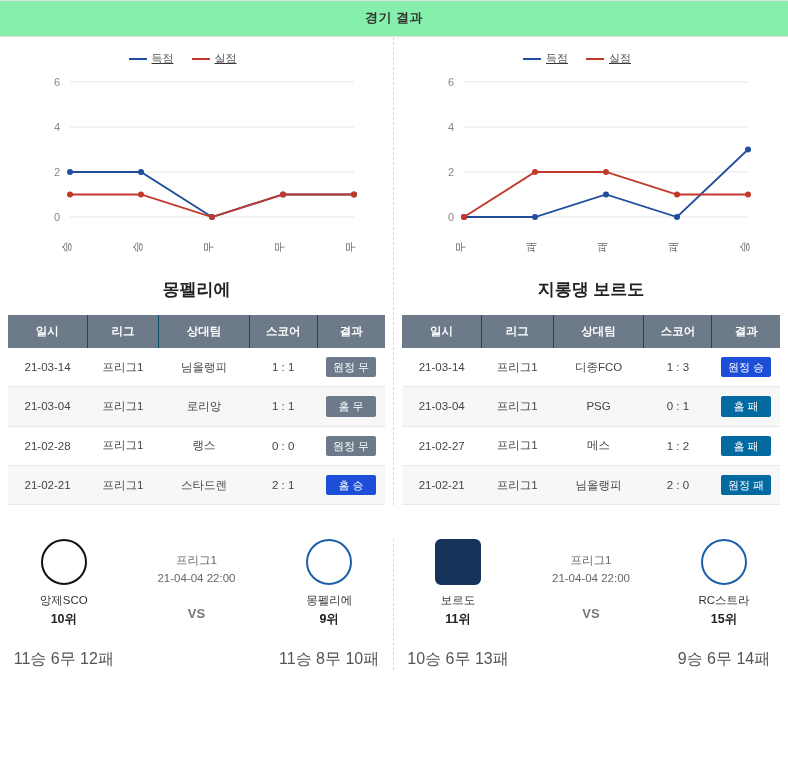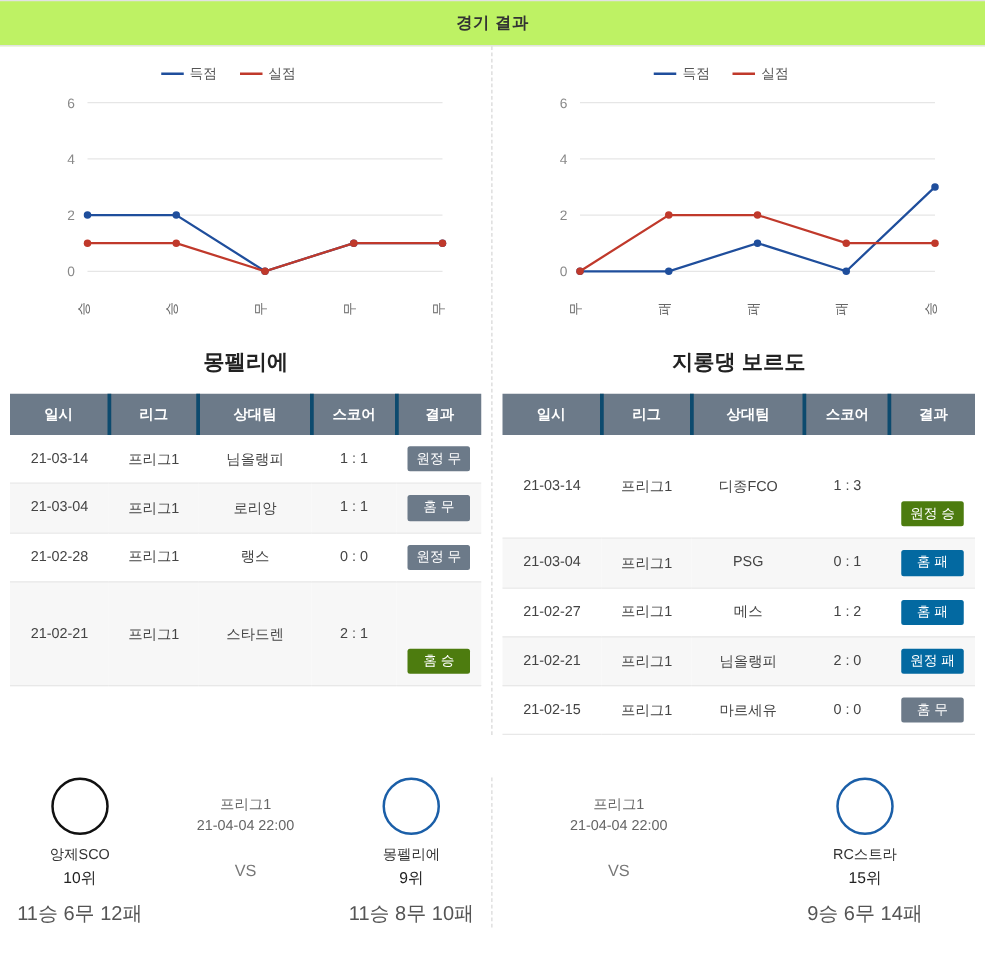--- a/index.html
+++ b/index.html
@@ -6,21 +6,21 @@
   html, body {
     margin: 0; padding: 0;
     width: 788px; height: 769px;
     background: #ffffff;
     font-family: "Liberation Sans", sans-serif;
     color: #333;
   }
   .page { width: 788px; position: relative; }
 
   .section-header {
-    background: #bef264;
+    background: #86efac;
     border-top: 1px solid #e2e2e2;
     border-bottom: 1px solid #e2e2e2;
     text-align: center;
     font-size: 13px;
     font-weight: bold;
     color: #333;
     padding: 8px 0 9px 0;
     letter-spacing: 0.5px;
   }
 
@@ -30,20 +30,21 @@
   }
   .col {
     width: 394px;
     position: relative;
   }
   .col.left { border-right: 1px dashed #d8d8d8; }
 
   
   .chart-wrap {
     padding: 14px 10px 6px 10px;
+    text-decoration: underline;
   }
   .legend {
     display: flex;
     justify-content: center;
     gap: 18px;
     margin-bottom: 6px;
     padding-right: 28px;
   }
   .legend-item {
     display: flex;
@@ -75,58 +76,58 @@
     border-collapse: collapse;
     font-size: 11.5px;
   }
   table.match thead th {
     background: #6c7a89;
     color: #ffffff;
     font-weight: bold;
     font-size: 11.5px;
     padding: 9px 0;
     text-align: center;
-    border-right: 3px solid #0c4a6e;
+    border-right: 1px solid #0c4a6e;
   }
   table.match thead th:last-child { border-right: none; }
   table.match tbody td {
     padding: 9px 0;
     text-align: center;
     border-bottom: 1px solid #e8e8e8;
     color: #444;
   }
   table.match tbody tr:nth-child(even) { background: #f7f7f7; }
   .badge {
     display: inline-block;
     min-width: 50px;
     padding: 3px 7px;
     color: #fff;
     font-size: 11px;
     border-radius: 2px;
     line-height: 1.3;
   }
-  .badge.win { background: #4d7c0f; margin-top: 44px; }
+  .badge.win { background: #1d4ed8; }
   .badge.draw { background: #6c7a89; }
   .badge.lose { background: #0369a1; }
 
   .spacer { height: 18px; background: #fff; }
 
   
   .next-wrap { display: flex; width: 788px; padding-top: 16px; }
   .next-col { width: 394px; display: flex; align-items: flex-start; justify-content: space-around; }
   .next-col.left { border-right: 1px dashed #d8d8d8; }
   .team-block { width: 120px; text-align: center; }
   .crest { width: 46px; height: 46px; margin: 0 auto 8px auto; position: relative; }
   .tname { font-size: 11.5px; color: #333; margin-bottom: 3px; }
-  .trank { font-size: 12.5px; font-weight: normal; color: #222; margin-bottom: 10px; }
+  .trank { font-size: 12.5px; font-weight: bold; color: #222; margin-bottom: 21px; }
   .trec { font-size: 16px; color: #555; }
   .mid-block { width: 130px; text-align: center; padding-top: 14px; }
   .mid-league { font-size: 11.5px; color: #666; margin-bottom: 4px; }
   .mid-date { font-size: 11.5px; color: #666; margin-bottom: 22px; }
-  .vs { font-size: 13px; font-weight: normal; color: #777; }
+  .vs { font-size: 13px; font-weight: bold; color: #777; }
 </style>
 </head>
 <body>
 
 <div class="page">
 
   <div class="section-header">경기 결과</div>
 
   <div class="two-col">
     <div class="col left">
@@ -289,27 +290,20 @@
                 <td>1 : 2</td>
                 <td><span class="badge lose">홈 패</span></td>
               </tr>
               <tr>
                 <td>21-02-21</td>
                 <td>프리그1</td>
                 <td>님올랭피</td>
                 <td>2 : 0</td>
                 <td><span class="badge lose">원정 패</span></td>
               </tr>
-              <tr>
-                <td>21-02-15</td>
-                <td>프리그1</td>
-                <td>마르세유</td>
-                <td>0 : 0</td>
-                <td><span class="badge draw">홈 무</span></td>
-              </tr>
             </tbody>
           </table>
       </div>
     </div>
   </div>
 
   <div class="spacer"></div>
 
   <div class="next-wrap">
     <div class="next-col left" id="next-0">
@@ -325,20 +319,26 @@
           <div class="vs">VS</div>
         </div>
         <div class="team-block">
           <div class="crest" style="background:#ffffff;border:2px solid #1b5fa8;border-radius:50%;"></div>
           <div class="tname">몽펠리에</div>
           <div class="trank">9위</div>
           <div class="trec">11승 8무 10패</div>
         </div>
       </div>
     <div class="next-col" id="next-1">
+        <div class="team-block">
+          <div class="crest" style="background:#16335c;border:2px solid #16335c;border-radius:6px;"></div>
+          <div class="tname">보르도</div>
+          <div class="trank">11위</div>
+          <div class="trec">10승 6무 13패</div>
+        </div>
         <div class="mid-block">
           <div class="mid-league">프리그1</div>
           <div class="mid-date">21-04-04 22:00</div>
           <div class="vs">VS</div>
         </div>
         <div class="team-block">
           <div class="crest" style="background:#ffffff;border:2px solid #1b5fa8;border-radius:50%;"></div>
           <div class="tname">RC스트라</div>
           <div class="trank">15위</div>
           <div class="trec">9승 6무 14패</div>

